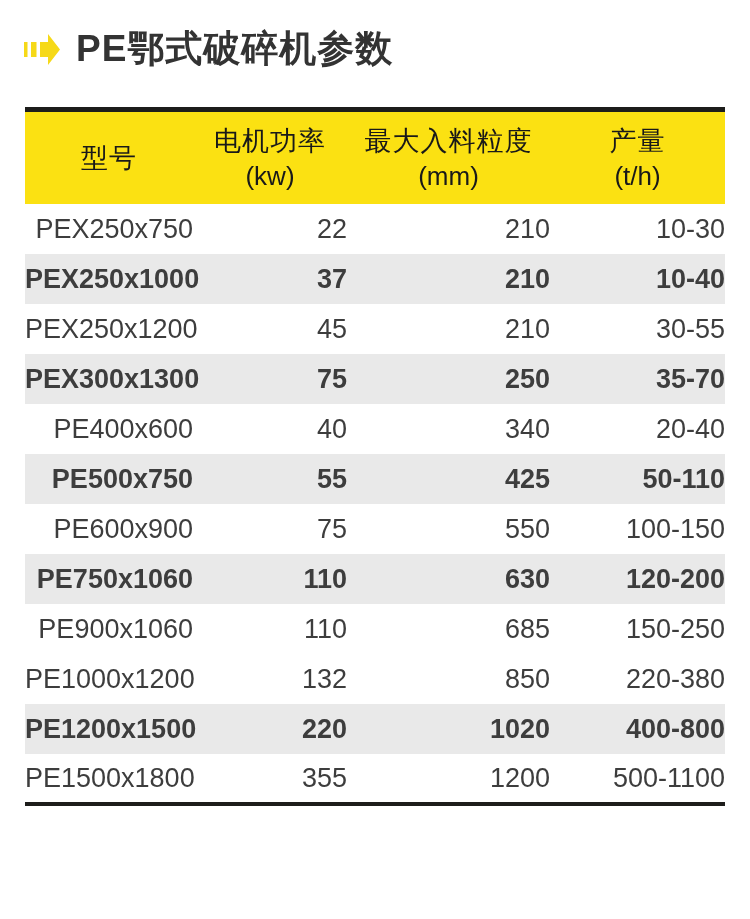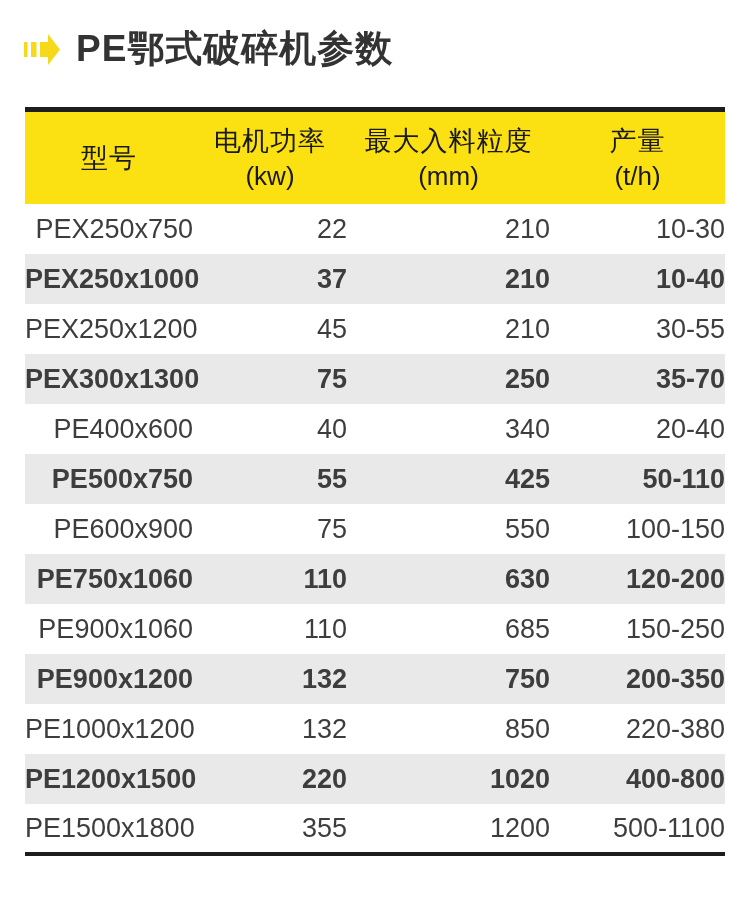--- a/index.html
+++ b/index.html
@@ -148,26 +148,20 @@
           <td>110</td>
           <td>630</td>
           <td>120-200</td>
         </tr>
         <tr class="plain">
           <td>PE900x1060</td>
           <td>110</td>
           <td>685</td>
           <td>150-250</td>
         </tr>
-        <tr class="alt">
-          <td>PE900x1200</td>
-          <td>132</td>
-          <td>750</td>
-          <td>200-350</td>
-        </tr>
         <tr class="plain">
           <td>PE1000x1200</td>
           <td>132</td>
           <td>850</td>
           <td>220-380</td>
         </tr>
         <tr class="alt">
           <td>PE1200x1500</td>
           <td>220</td>
           <td>1020</td>

